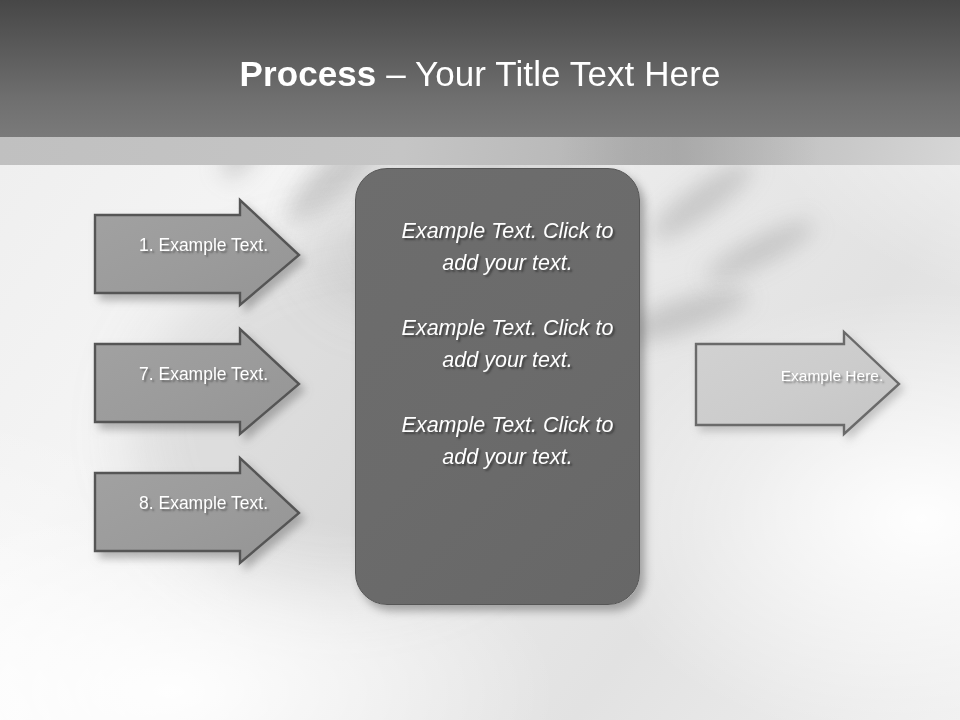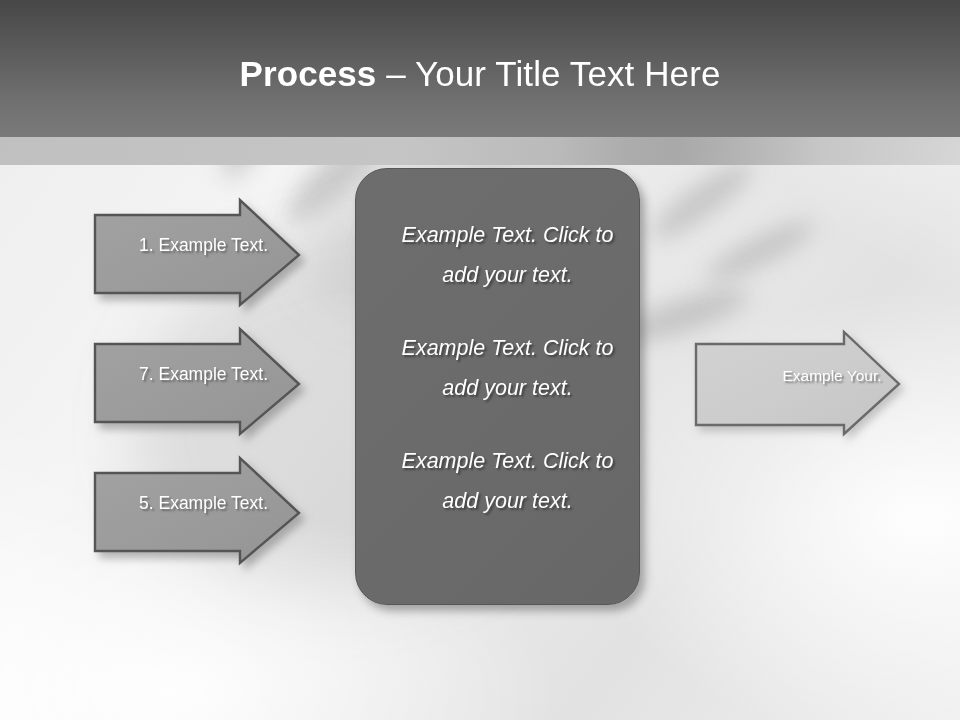--- a/index.html
+++ b/index.html
@@ -116,21 +116,21 @@
     align-items: center;
     justify-content: flex-start;
     padding-top: 46px;
   }
   .center-para {
     width: 214px;
     text-align: center;
     color: #ffffff;
     font-style: italic;
     font-size: 21.5px;
-    line-height: 40px;
+    line-height: 32px;
     text-shadow: 2px 2px 2px rgba(40,40,40,0.62);
     margin-left: 20px;
   }
   .center-para + .center-para { margin-top: 33px; }
 
   
   .arrow {
     position: absolute;
   }
   .arrow svg { display: block; overflow: visible; }
@@ -237,33 +237,33 @@
           <feDropShadow dx="5" dy="6" stdDeviation="4" flood-color="#7a7a7a" flood-opacity="0.55"></feDropShadow>
         </filter>
         <linearGradient id="gL3" x1="0" y1="0" x2="1" y2="1">
           <stop offset="0%" stop-color="#a2a2a2"></stop>
           <stop offset="55%" stop-color="#9b9b9b"></stop>
           <stop offset="100%" stop-color="#949494"></stop>
         </linearGradient>
       </defs>
       <path d="M5 22 L150 22 L150 7 L209 62 L150 112 L150 100 L5 100 Z" fill="url(#gL3)" stroke="#555555" stroke-width="2.4" filter="url(#shL3)"></path>
     </svg>
-    <div class="arrow-label">5. Example Text.</div>
+    <div class="arrow-label">8. Example Text.</div>
   </div>
 
   <div class="arrow arrow-right" id="a4">
     <svg width="215" height="105" viewBox="0 0 215 105">
       <defs>
         <filter id="shR1" x="-30%" y="-30%" width="180%" height="180%">
           <feDropShadow dx="4" dy="5" stdDeviation="4" flood-color="#8a8a8a" flood-opacity="0.45"></feDropShadow>
         </filter>
         <linearGradient id="gR1" x1="0" y1="0" x2="1" y2="1">
           <stop offset="0%" stop-color="#d2d2d2"></stop>
           <stop offset="55%" stop-color="#cccccc"></stop>
           <stop offset="100%" stop-color="#c4c4c4"></stop>
         </linearGradient>
       </defs>
       <path d="M4 14 L152 14 L152 2 L207 54 L152 104 L152 95 L4 95 Z" fill="url(#gR1)" stroke="#6a6a6a" stroke-width="2.4" filter="url(#shR1)"></path>
     </svg>
-    <div class="arrow-label">Example Your.</div>
+    <div class="arrow-label">Example Here.</div>
   </div>
 
 </div>
 
 </body></html>

